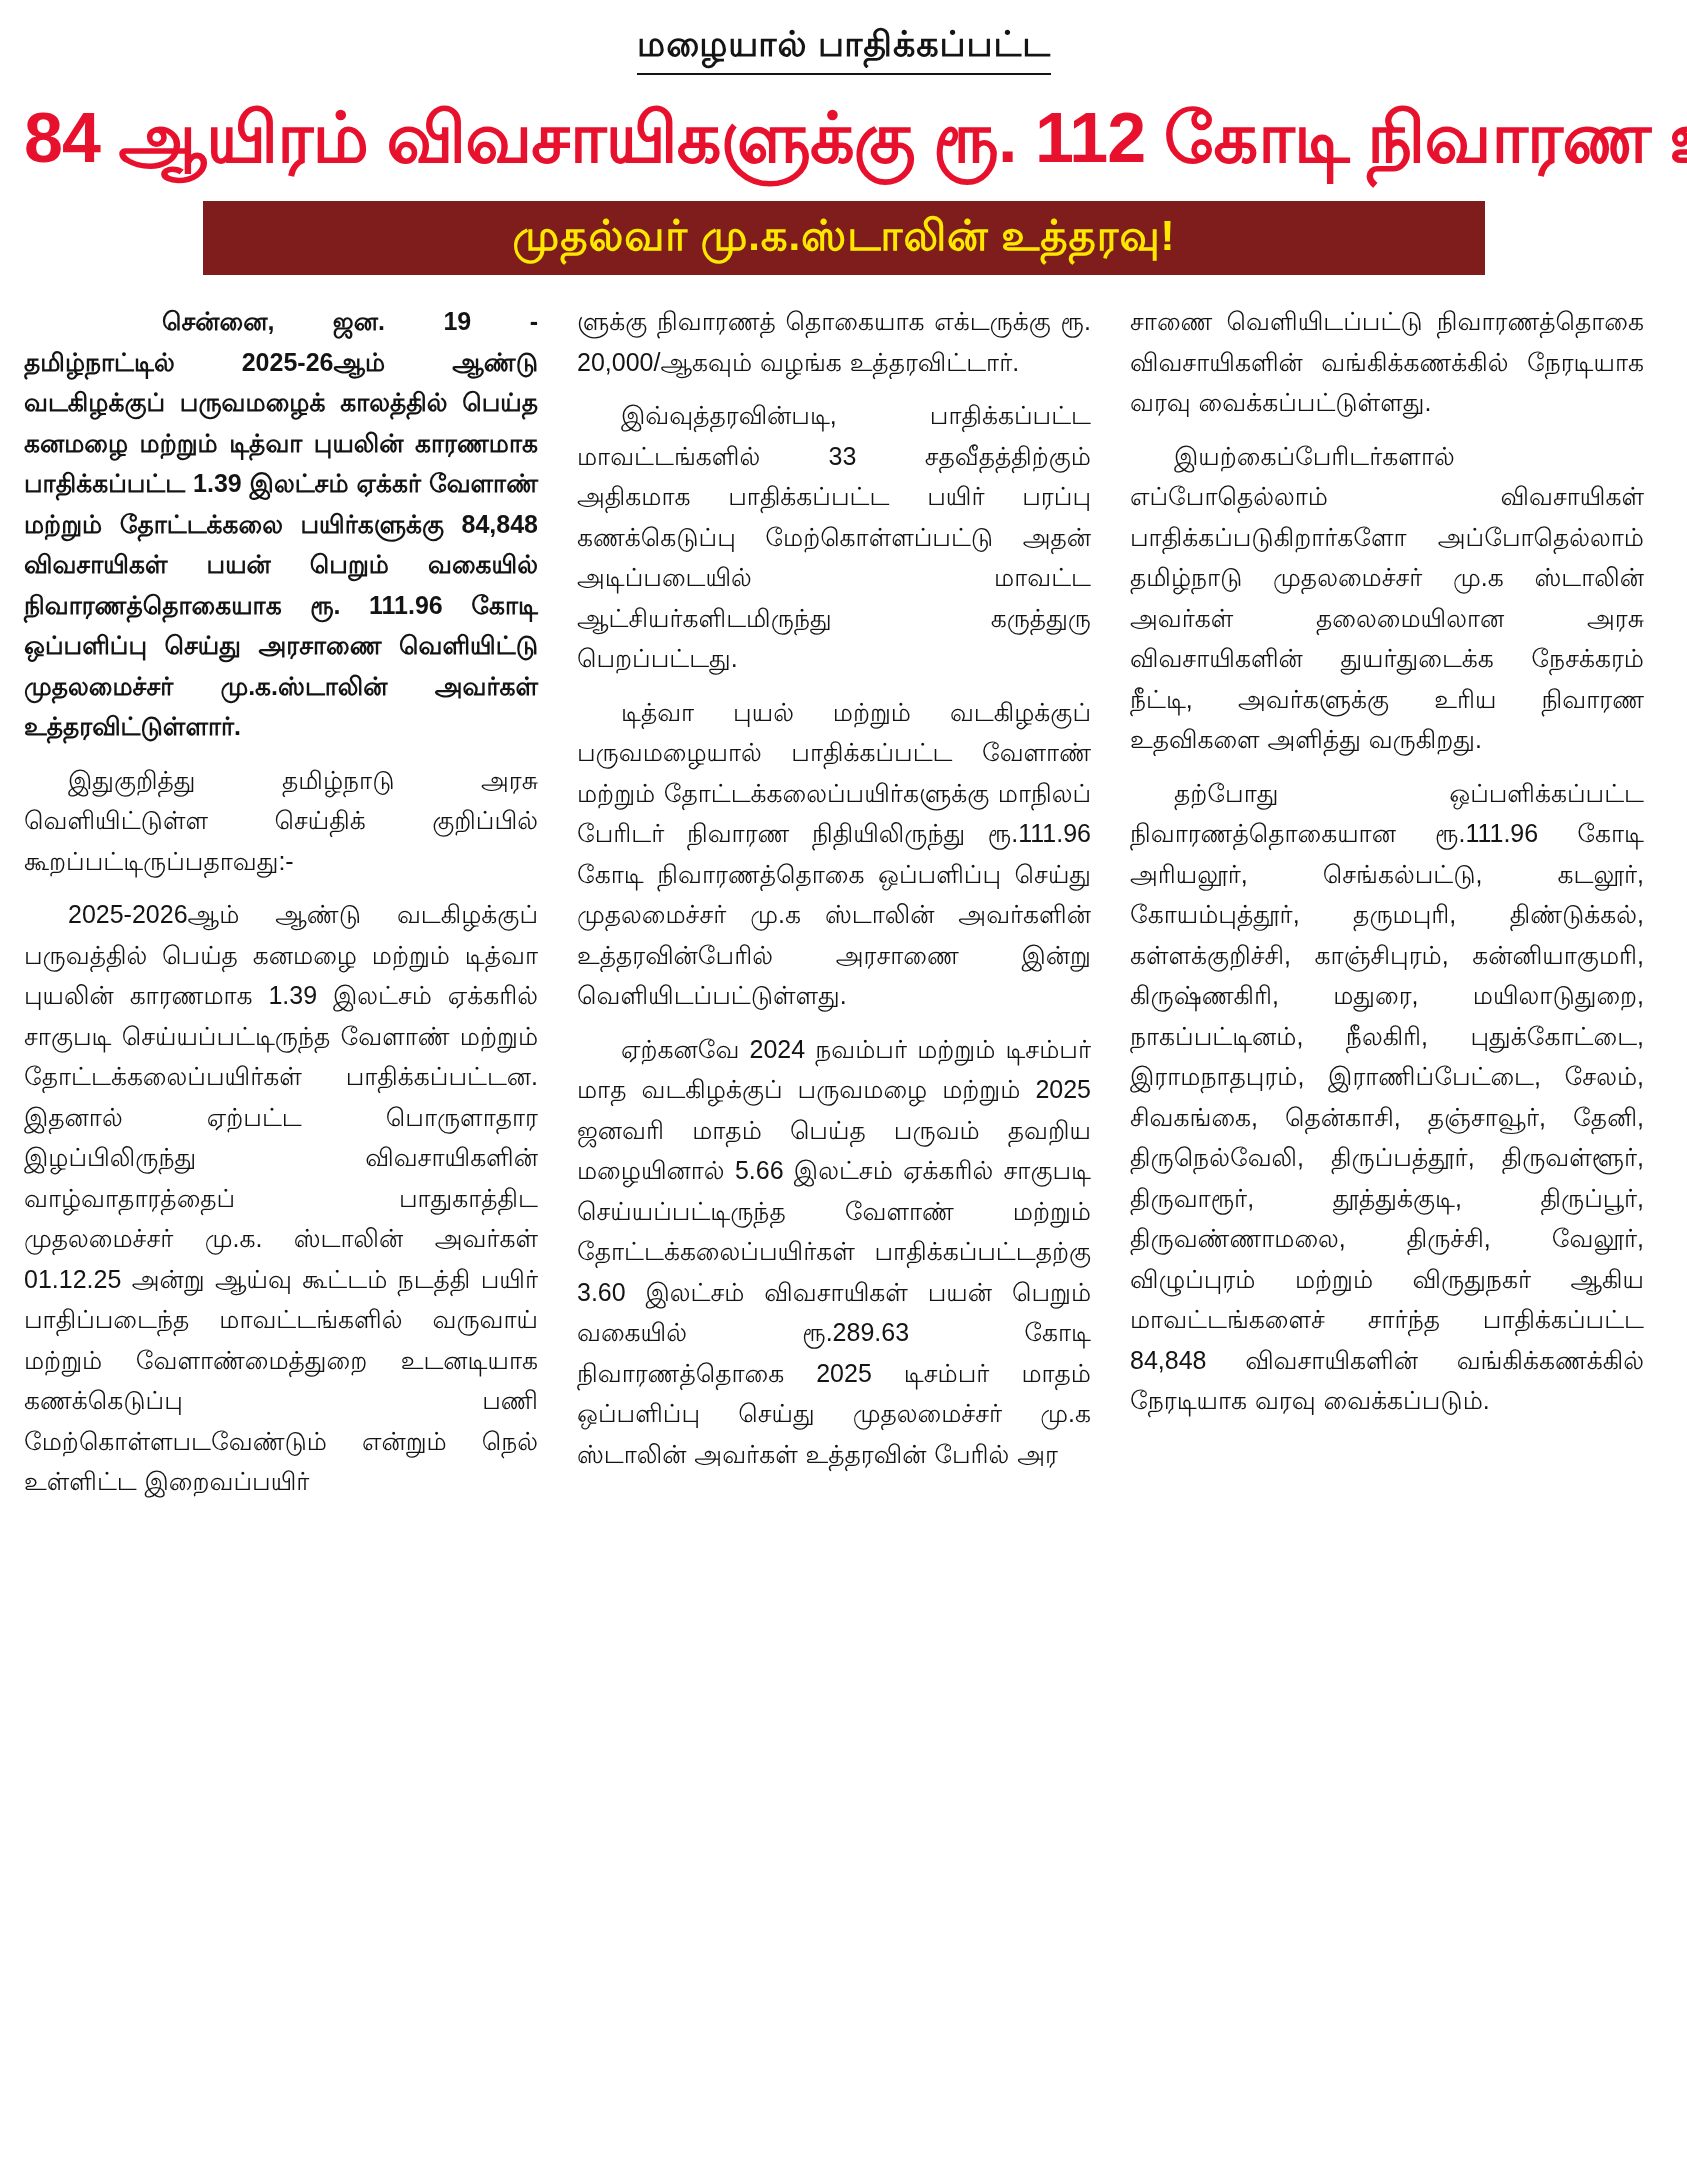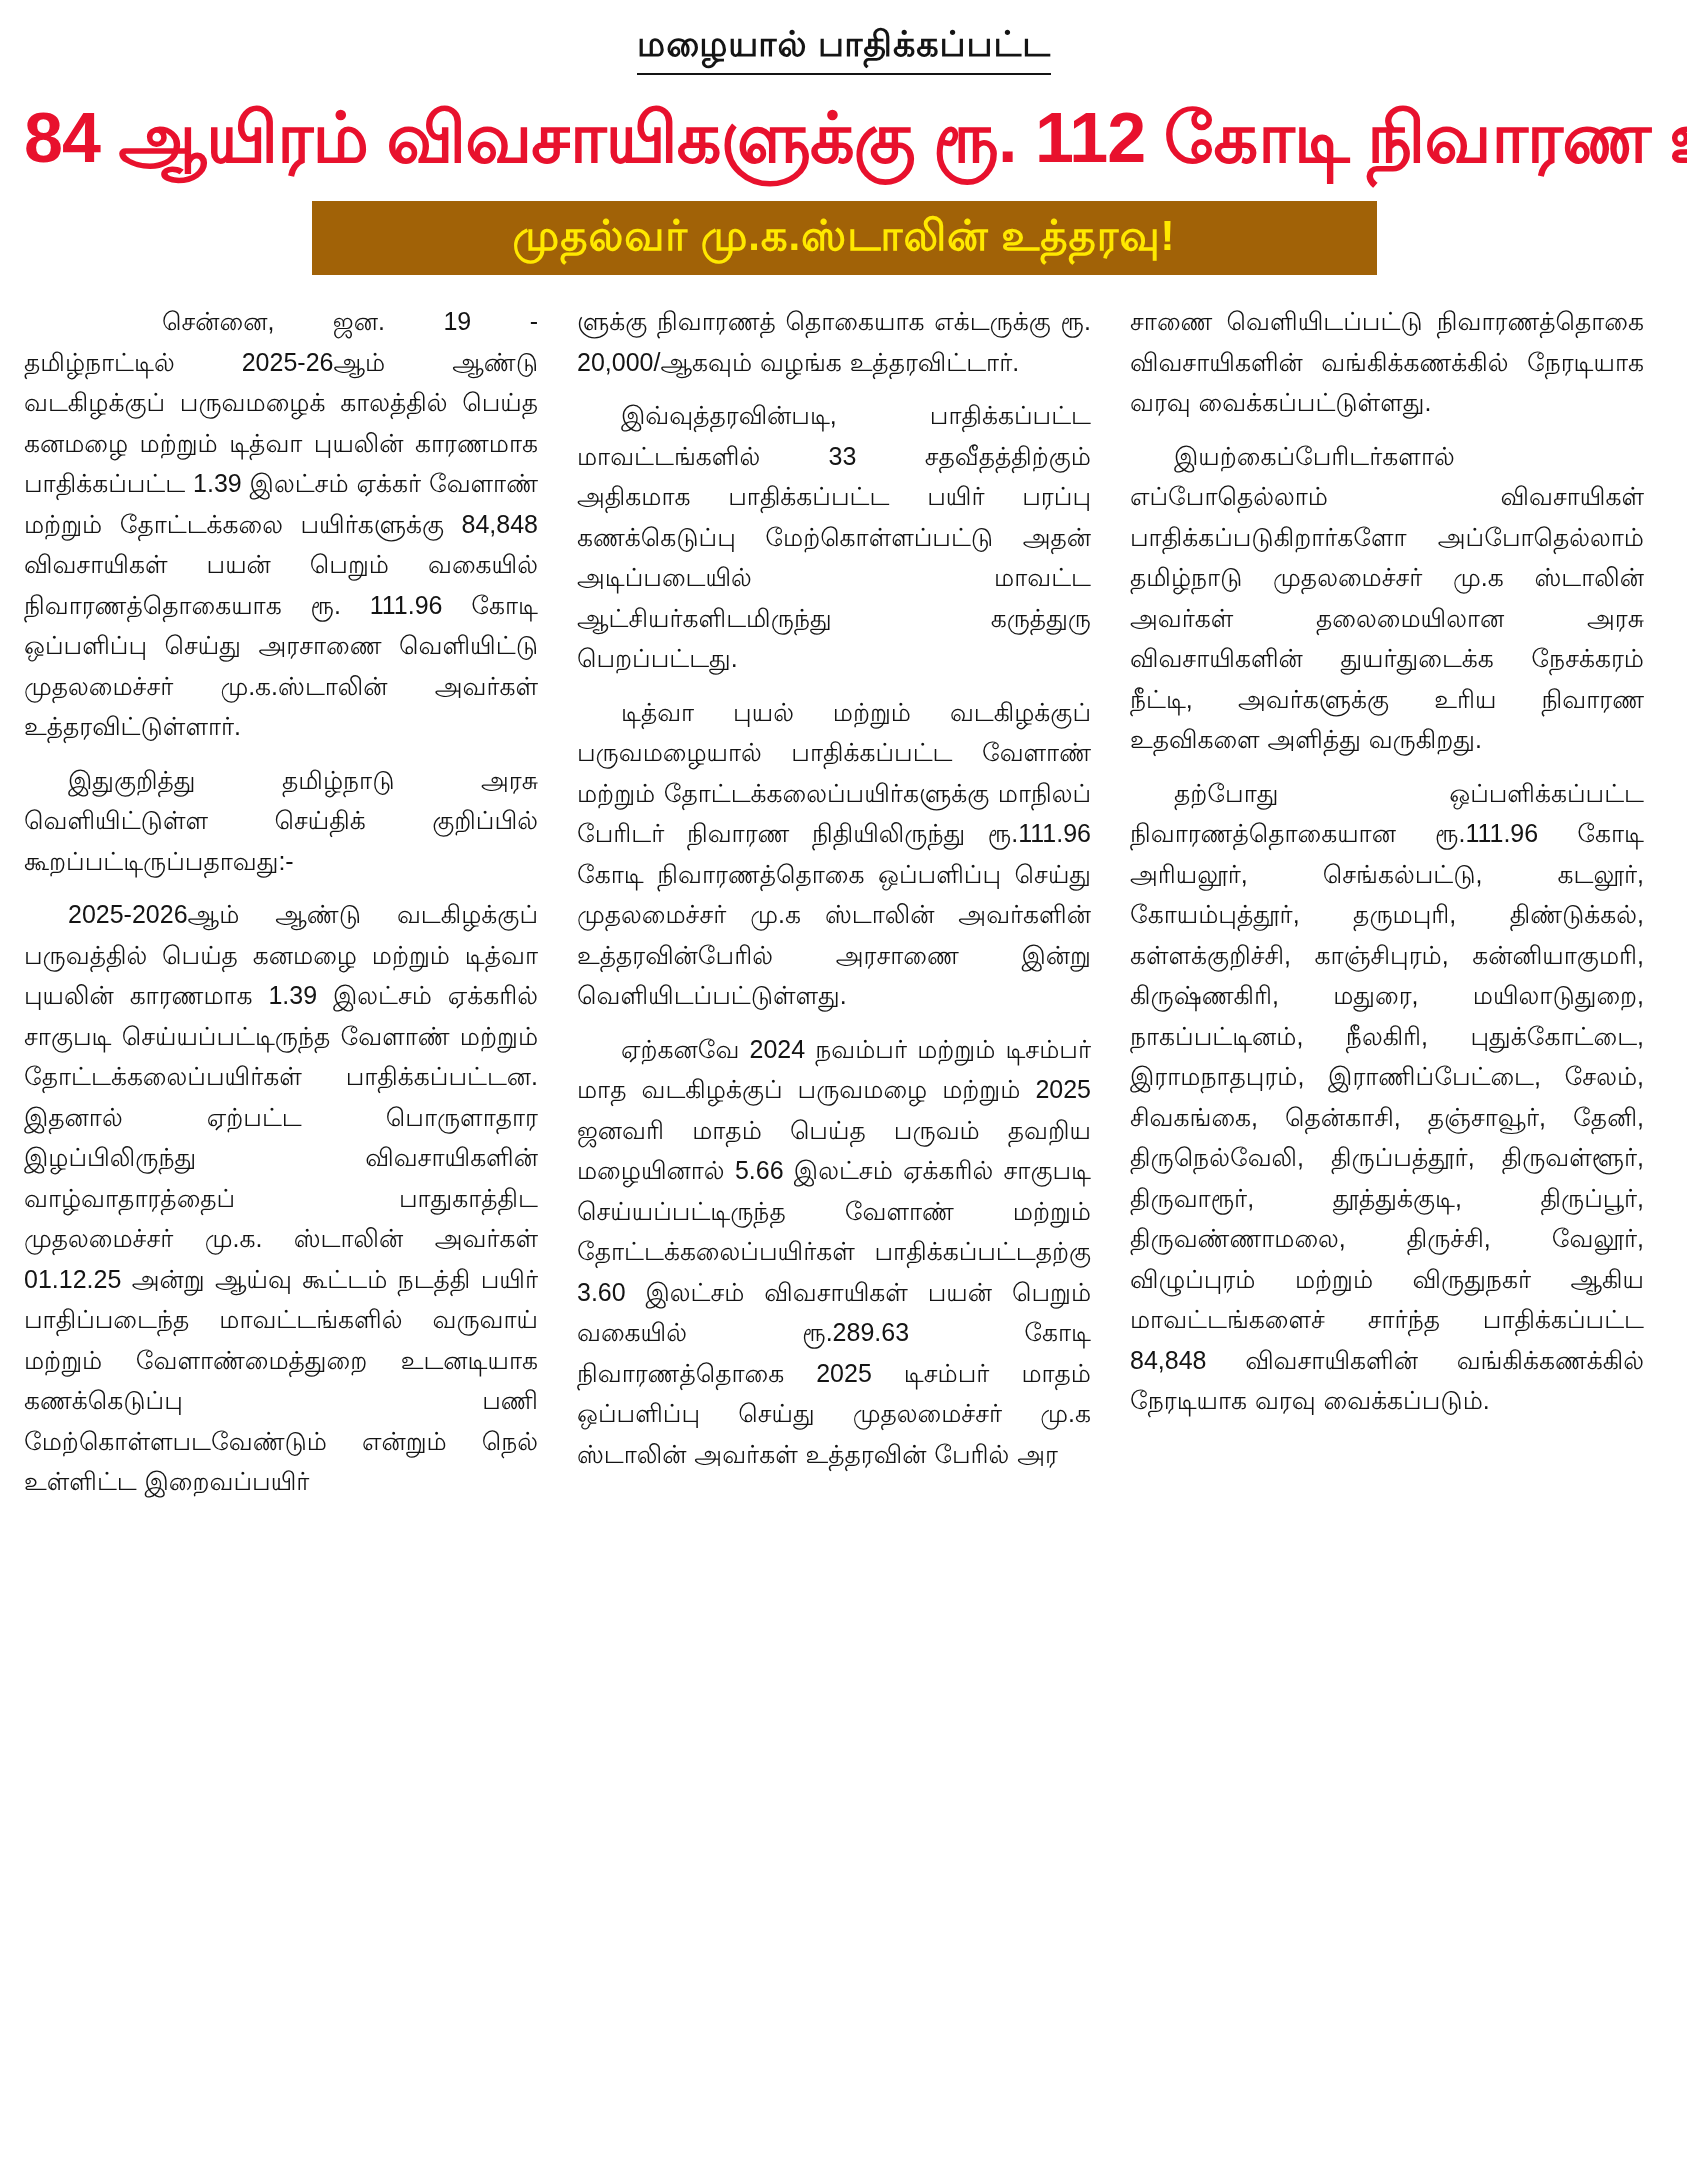--- a/index.html
+++ b/index.html
@@ -47,22 +47,22 @@
     line-height: 1.12;
     font-weight: 700;
     color: #e8112d;
     letter-spacing: -0.9px;
     white-space: nowrap;
     transform: scaleX(1.0);
   }
 
   .subhead-bar {
     margin: 24px auto 0 auto;
-    width: 1065px;
-    background: #a16207;
+    width: 1282px;
+    background: #7f1d1d;
     text-align: center;
     padding: 11px 0 14.7px 0;
   }
   .subhead-bar .subhead {
     font-size: 42px;
     font-weight: 700;
     color: #ffe800;
     letter-spacing: 0.9px;
     line-height: 1.15;
   }
@@ -85,21 +85,21 @@
     text-align: justify;
     text-justify: inter-word;
     color: #141414;
     font-weight: 400;
     word-spacing: 0.9px;
   }
   .col p.indent {
     text-indent: 44px;
   }
   .col p.lead {
-    font-weight: 400;
+    font-weight: 700;
   }
   .col p.first {
     text-indent: 138px;
   }
 </style>
 </head>
 <body>
 
 <div class="page">
 

